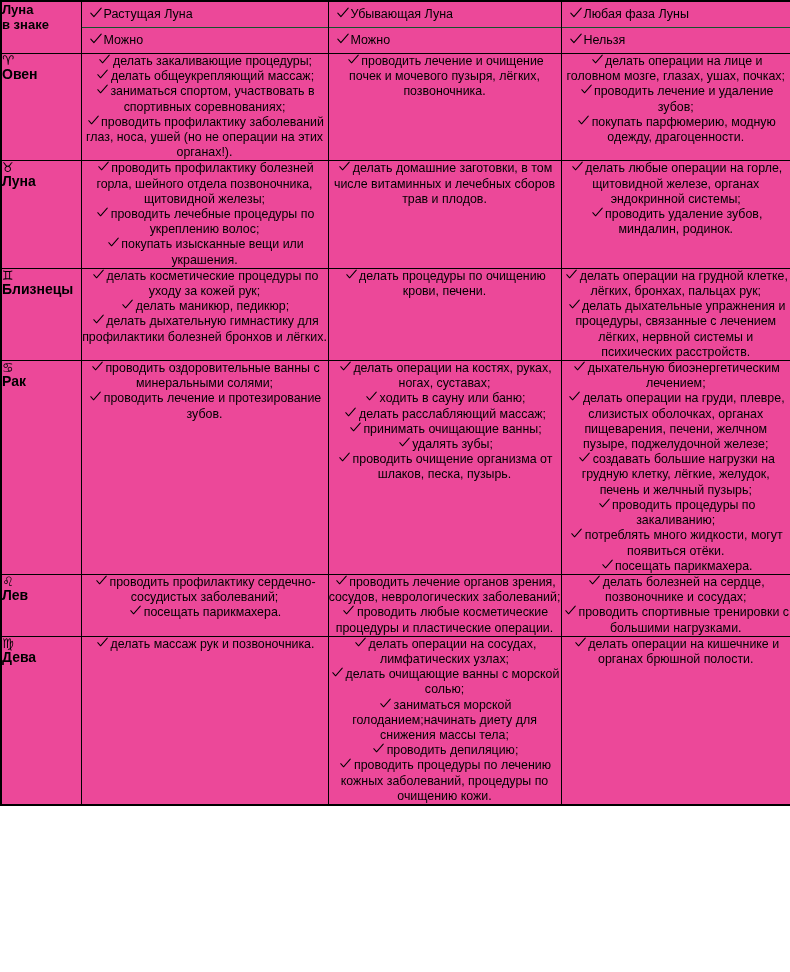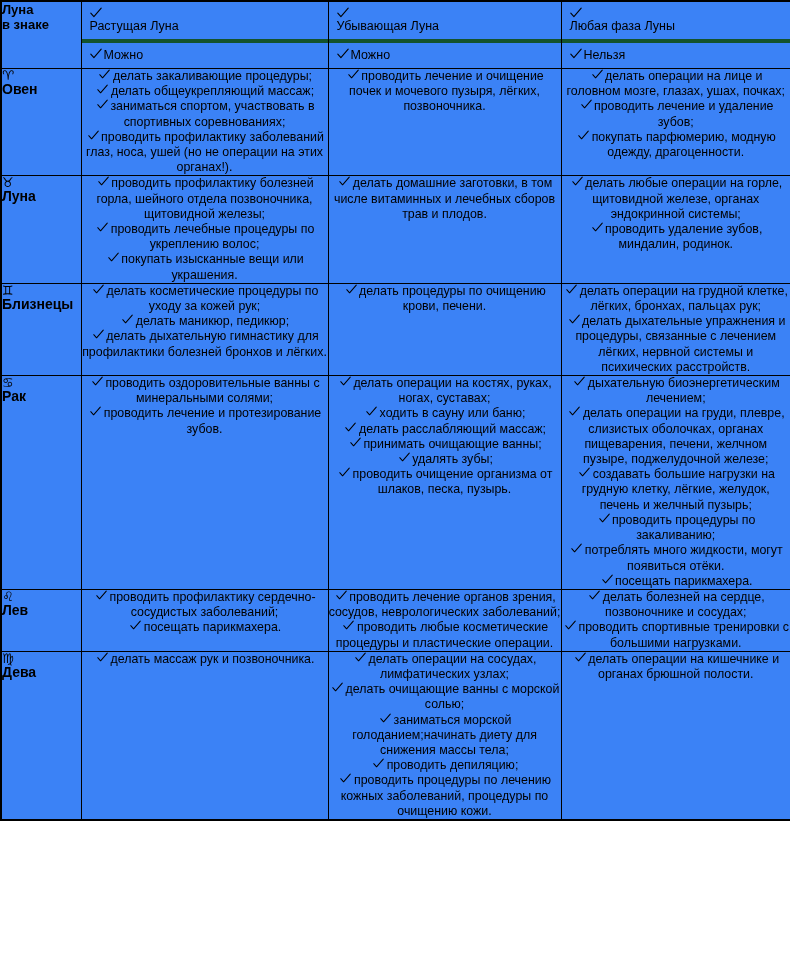--- a/index.html
+++ b/index.html
@@ -24,21 +24,21 @@
   table.moon-table {
     width: 790px;
     border-collapse: collapse;
     table-layout: fixed;
     border: 2px solid #000;
   }
   table.moon-table td {
     border: 1px solid #000;
     vertical-align: top;
     padding: 0;
-    background: #3b82f6;
+    background: #ec4899;
   }
   
   col.c-sign  { width: 80px; }
   col.c-wax   { width: 247px; }
   col.c-wane  { width: 233px; }
   col.c-any   { width: 230px; }
 
   
   .hdr-sign {
     font-weight: bold;
@@ -53,21 +53,21 @@
     padding: 0;
   }
   .hdr-inner-top,
   .hdr-inner-bot {
     font-size: 12.5px;
     line-height: 15px;
     padding: 5px 6px 5px 8px;
     display: flex;
     align-items: flex-start;
   }
-  .hdr-inner-top { border-bottom: 4px solid #14532d; flex-direction: column; }
+  .hdr-inner-top { border-bottom: 1px solid #14532d; }
   .hdr-inner-bot { }
 
   .tick {
     flex: 0 0 auto;
     display: inline-block;
     width: 14px;
     font-size: 12px;
     line-height: 15px;
     transform: translateY(0px);
   }

